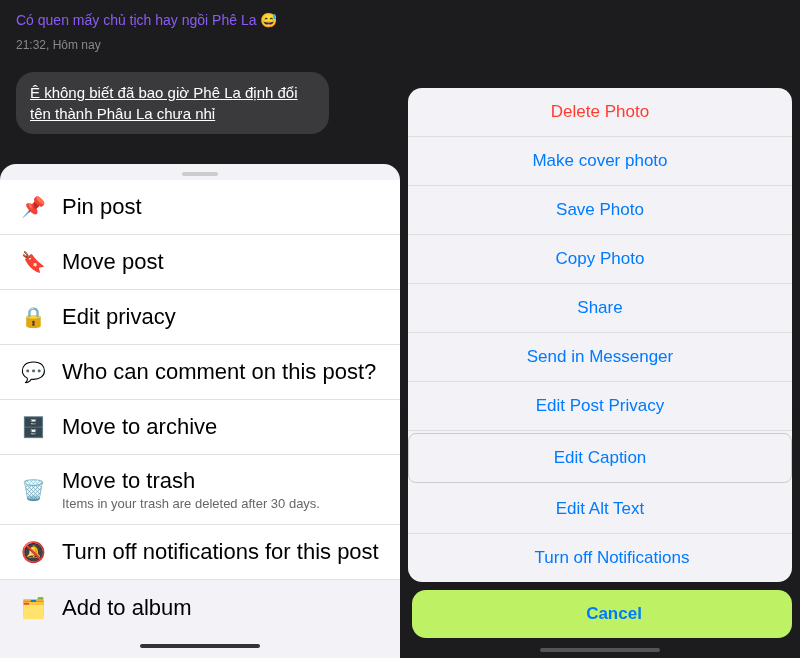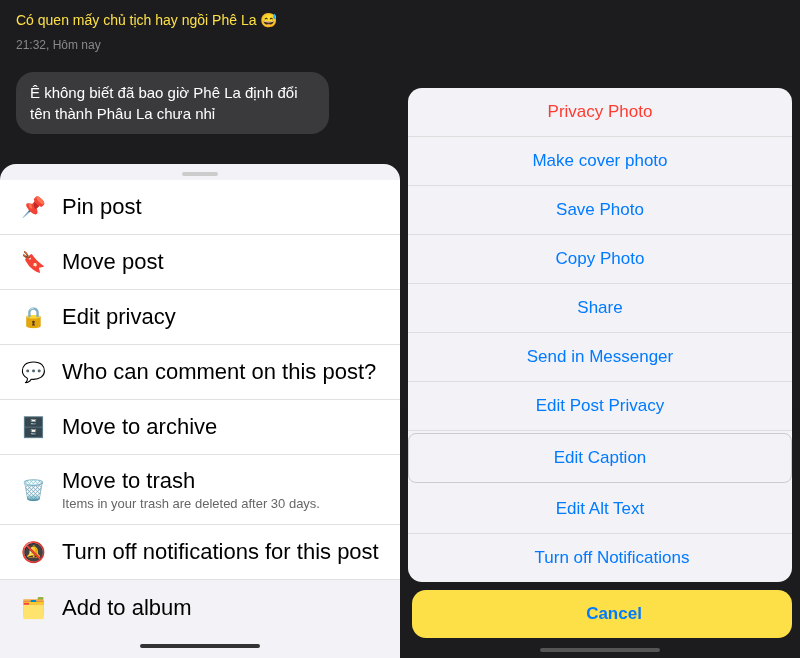--- a/index.html
+++ b/index.html
@@ -21,40 +21,41 @@
       flex-direction: column;
     }
 
     .chat-bg {
       background: #1c1c1e;
       padding: 12px 16px;
       flex-shrink: 0;
     }
 
     .chat-message-top {
-      color: #fde047;
+      color: #8b5cf6;
       font-size: 14px;
       margin-bottom: 10px;
     }
 
     .chat-timestamp {
       color: #888;
       font-size: 12px;
       margin-bottom: 20px;
     }
 
     .chat-bubble {
       background: #3a3a3c;
       color: #fff;
       border-radius: 18px;
       padding: 10px 14px;
       font-size: 15px;
       line-height: 1.4;
       max-width: 85%;
       display: inline-block;
+      text-decoration: underline;
     }
 
     .bottom-sheet {
       position: absolute;
       bottom: 0;
       left: 0;
       right: 0;
       background: #f2f2f7;
       border-radius: 16px 16px 0 0;
       padding: 0 0 10px 0;
@@ -188,21 +189,21 @@
       color: #ff3b30;
     }
 
     .action-item-outlined {
       border: 1px solid #ccc;
       border-radius: 8px;
       margin: 2px 0;
     }
 
     .action-sheet-cancel {
-      background: #fde047;
+      background: #bef264;
       border-radius: 14px;
       margin: 0 8px 20px 12px;
       cursor: pointer;
     }
 
     .action-sheet-cancel .action-item-text {
       font-weight: 600;
     }
 
     .bottom-bar-right {
@@ -304,21 +305,21 @@
 
 <div class="right-panel">
   <div class="right-bg-content">
     <span class="right-bg-text">Trần Ngọc Lưu and Phan Tuấn Anh    2 comments</span>
   </div>
 
   <div class="action-sheet">
     <div class="action-sheet-main">
 
       <div class="action-item">
-        <span class="action-item-text red">Privacy Photo</span>
+        <span class="action-item-text red">Delete Photo</span>
       </div>
 
       <div class="action-item">
         <span class="action-item-text">Make cover photo</span>
       </div>
 
       <div class="action-item">
         <span class="action-item-text">Save Photo</span>
       </div>
 

